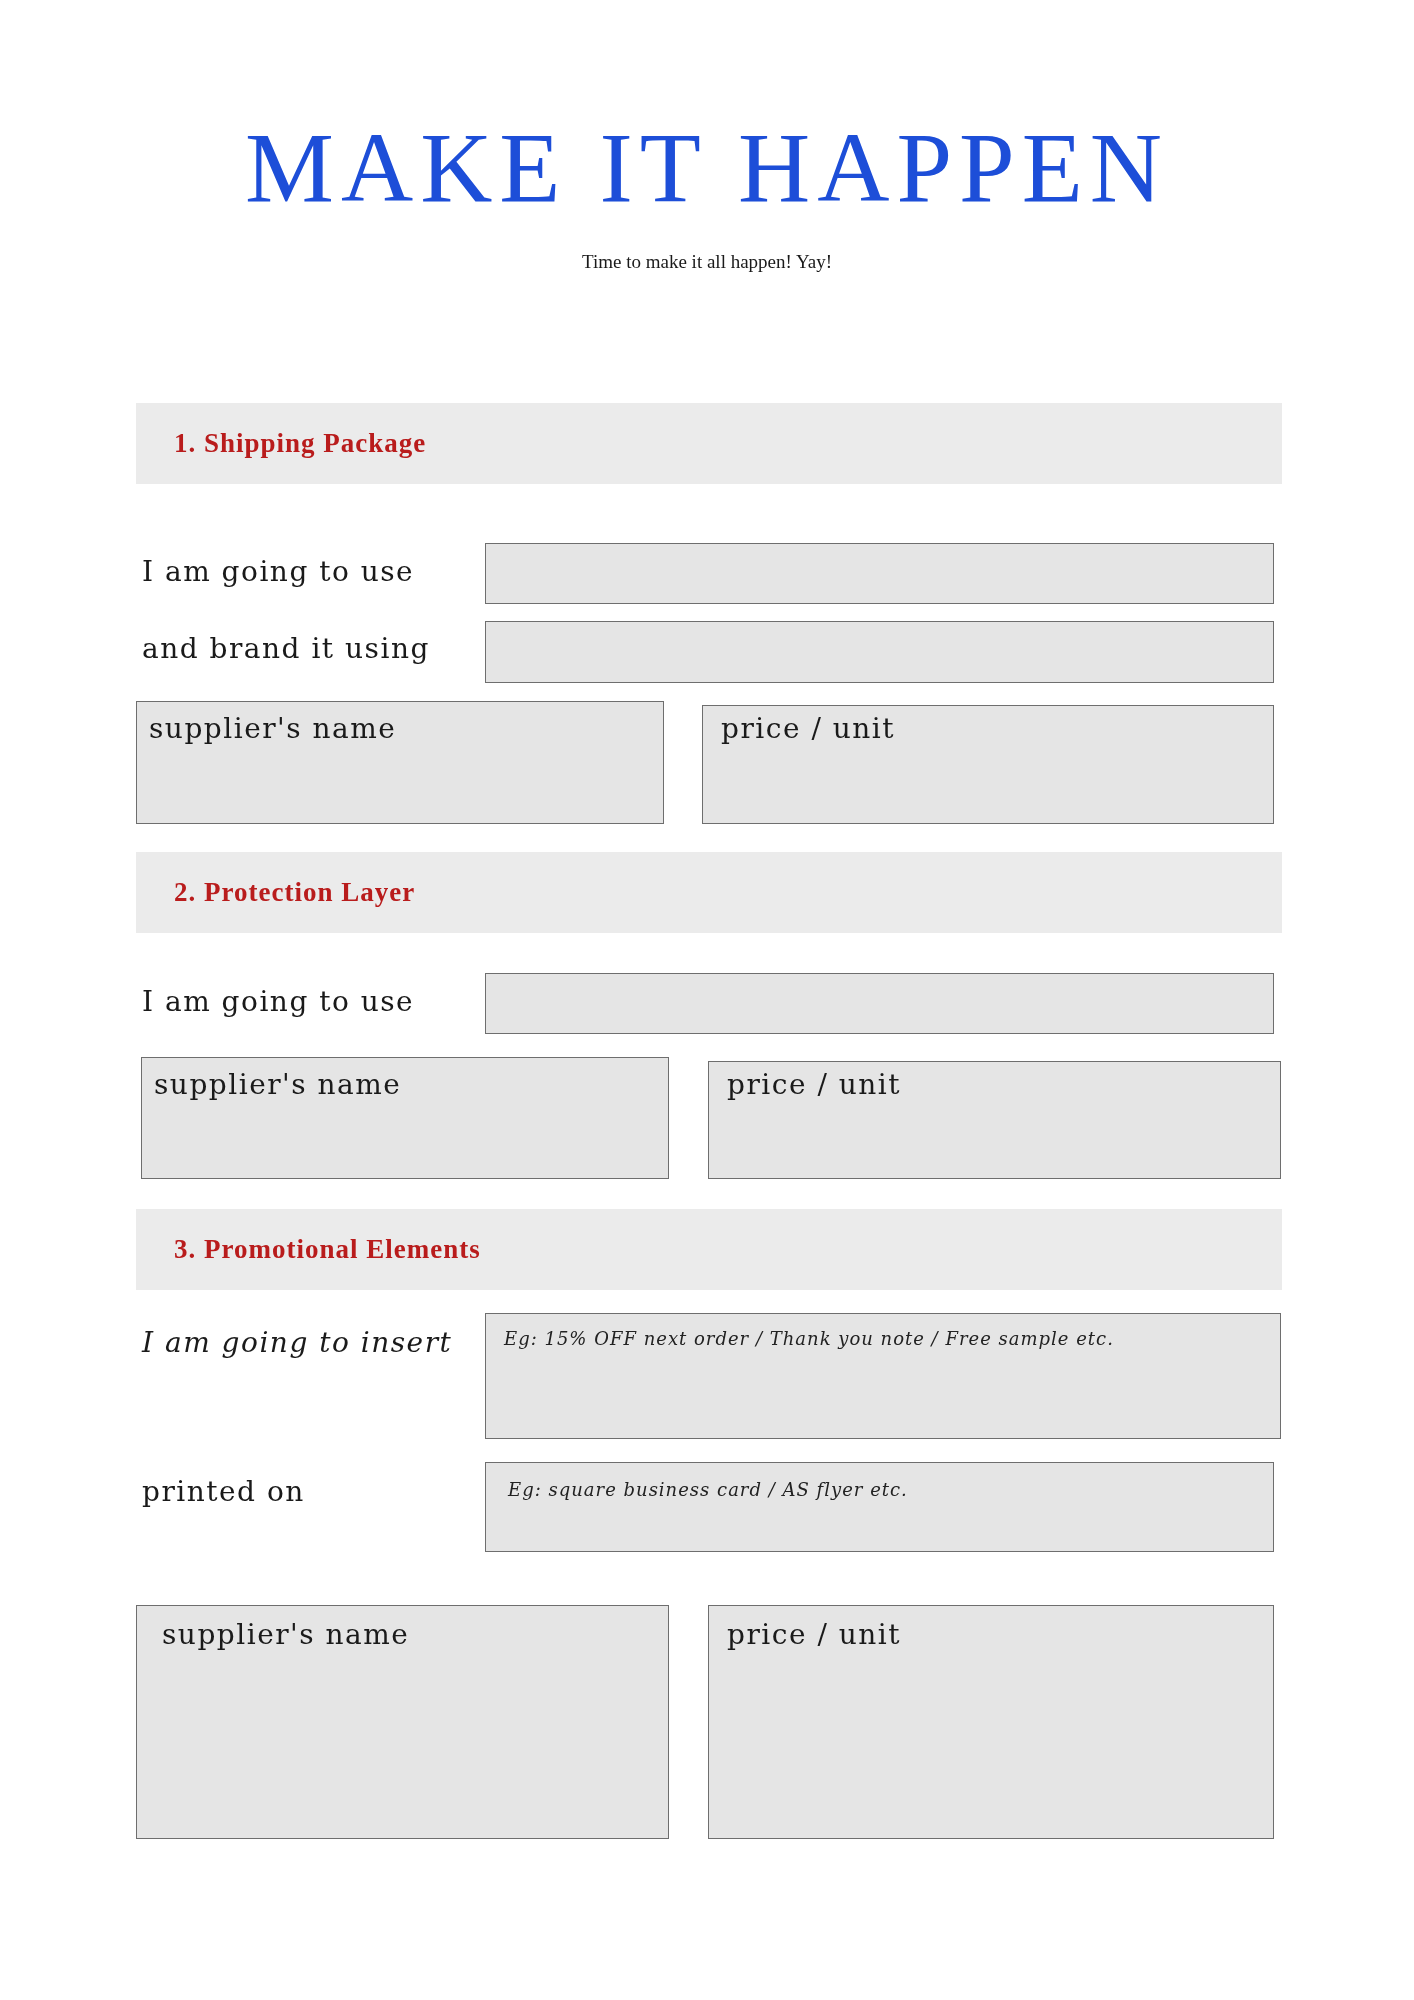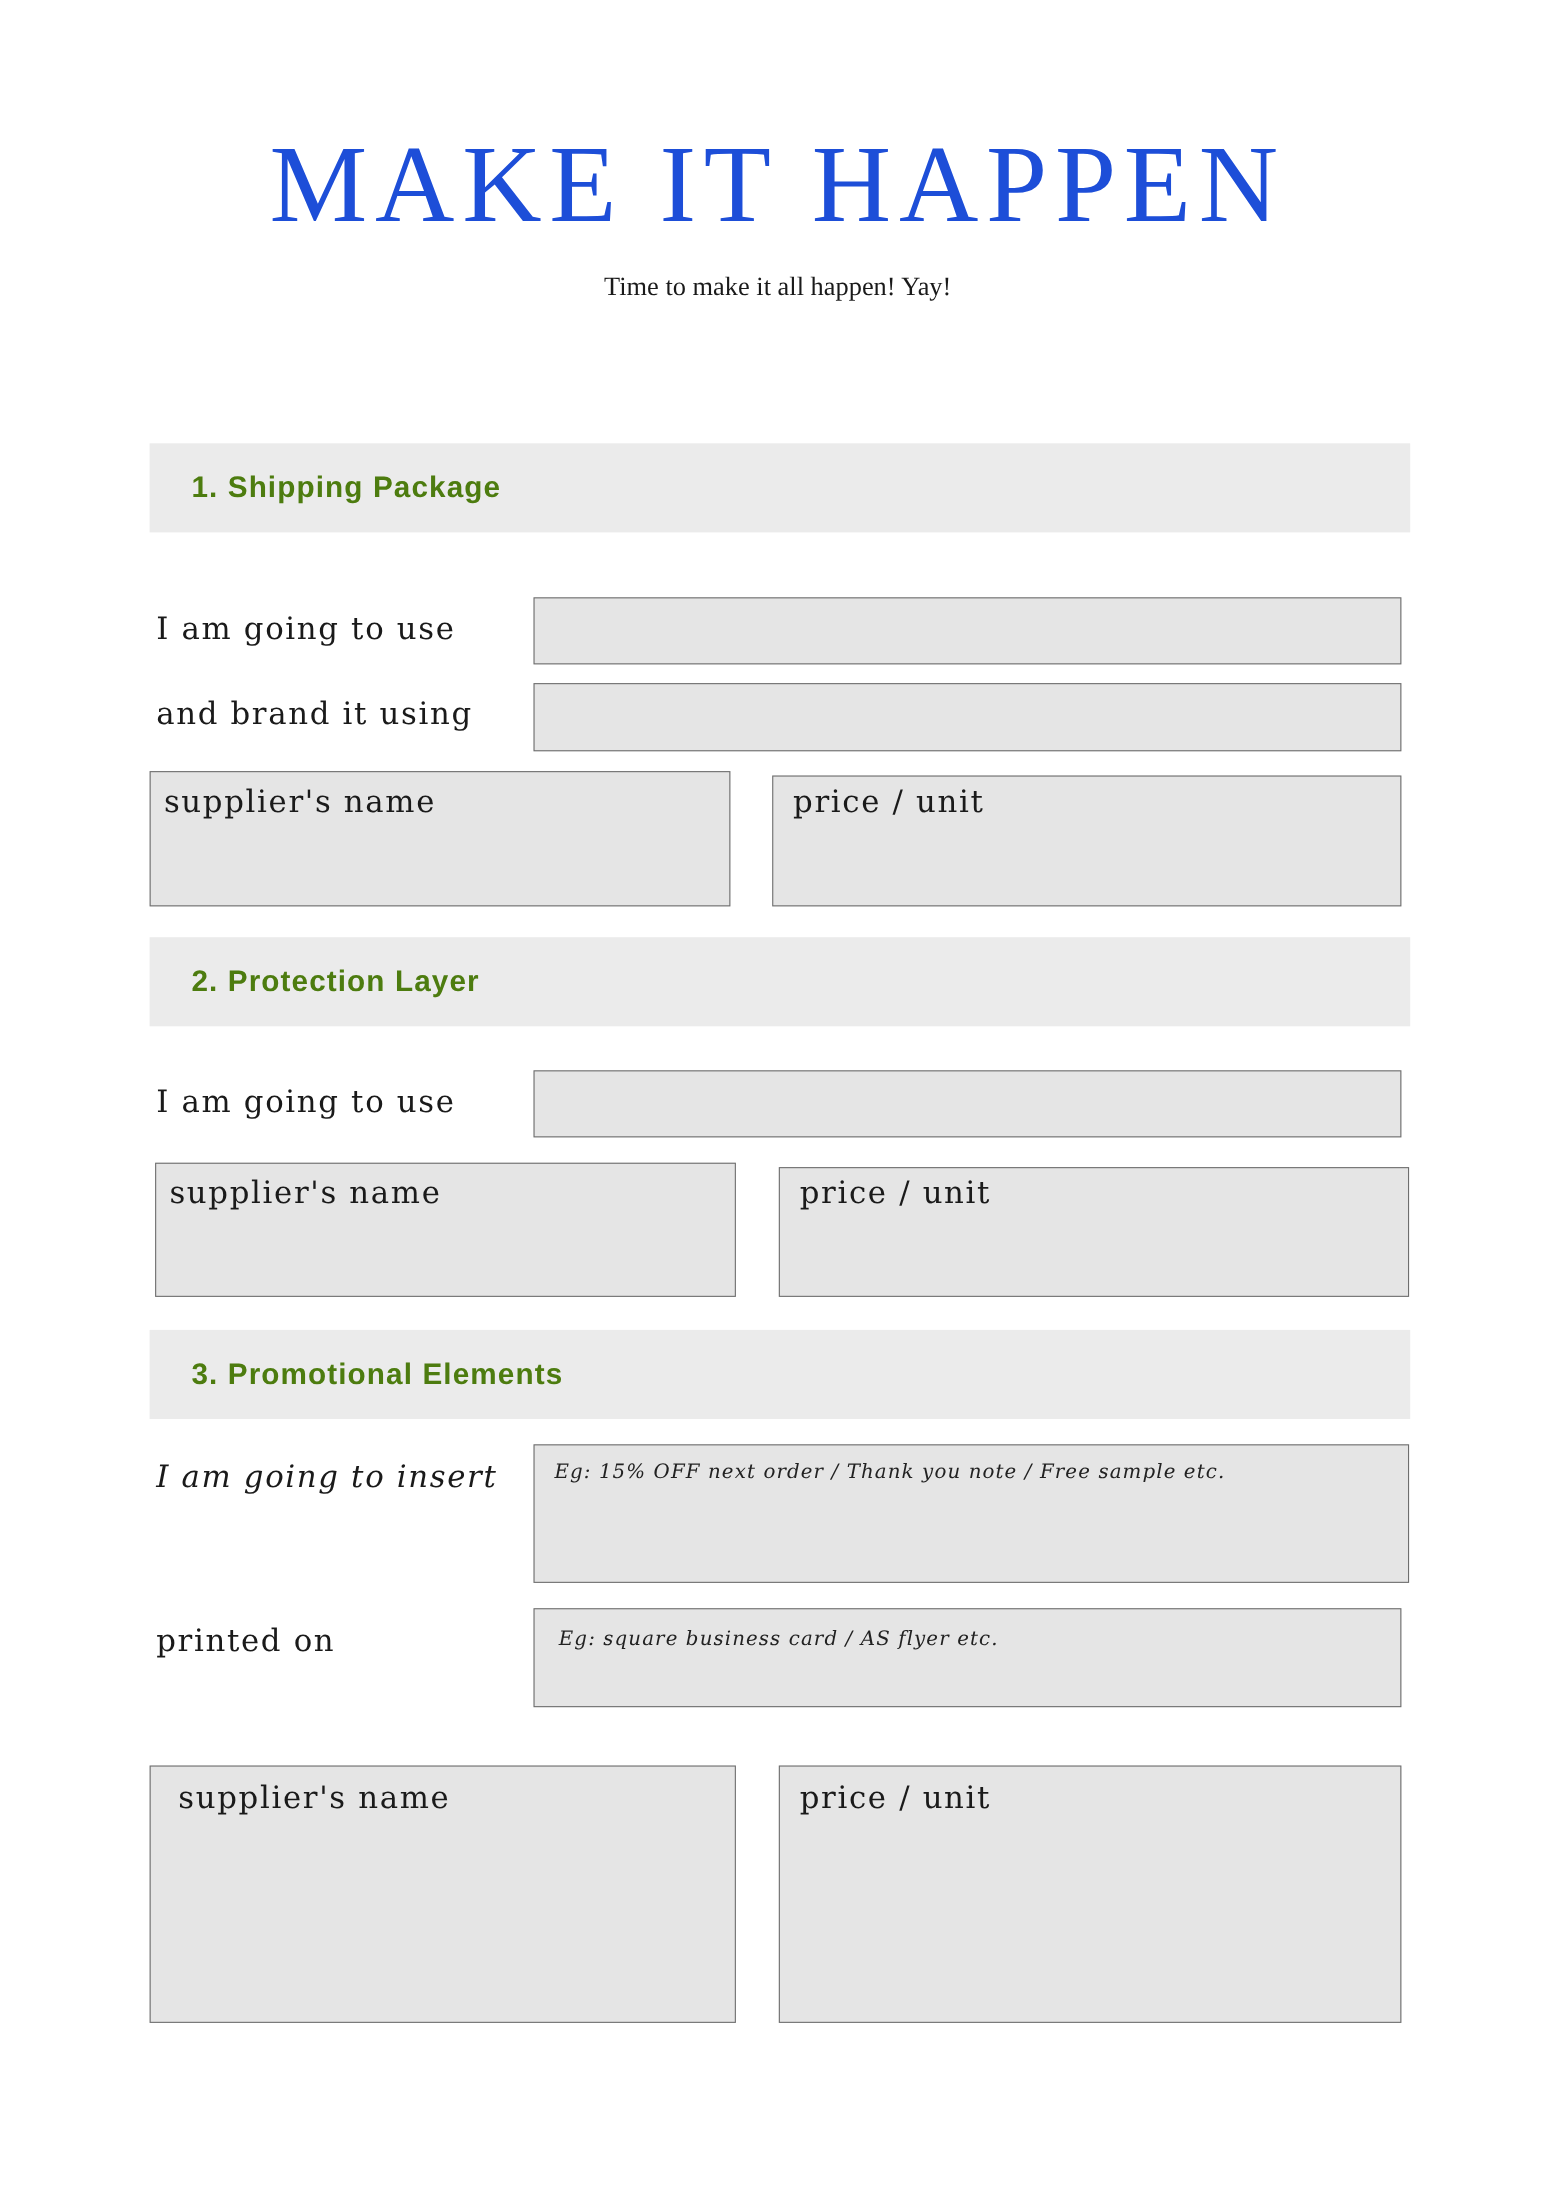--- a/index.html
+++ b/index.html
@@ -4,25 +4,25 @@
 <style>
   html, body { margin:0; padding:0; background:#ffffff; }
   body { width:1414px; height:2000px; position:relative; overflow:hidden;
          font-family:"DejaVu Serif", "Liberation Serif", serif; color:#1a1a1a; }
   .abs { position:absolute; }
   .title { left:0; width:1414px; top:118px; text-align:center;
            font-family:"Liberation Serif", "DejaVu Serif", serif;
            font-size:100px; letter-spacing:7px; line-height:100px; color:#1d4ed8; font-weight:normal; }
   .intro { left:0; width:1414px; top:242px; text-align:center;
            font-family:"Liberation Serif", "DejaVu Serif", serif;
-           font-size:24px; line-height:39px; color:#1a1a1a; }
+           font-size:19px; line-height:39px; color:#1a1a1a; }
   .intro div { white-space:nowrap; }
   .band { left:136px; width:1146px; height:81px; background:#ebebeb; }
   .band span { position:absolute; left:38px; top:0; line-height:81px;
-               font-family:Liberation Sans, sans-serif; font-weight:bold; font-size:27px; letter-spacing:1px; color:#4d7c0f;text-align:right; }
+               font-family:Liberation Serif, serif; font-weight:bold; font-size:27px; letter-spacing:1px; color:#b91c1c;text-align:right; }
   .label { font-family:"DejaVu Serif", serif; font-size:28px; letter-spacing:1.5px; color:#1a1a1a; white-space:nowrap; }
   .field { box-sizing:border-box; border:1.5px solid #6e6e6e; background:#e5e5e5; }
   .box-label { position:absolute; left:12px; top:10px; font-family:"DejaVu Serif", serif;
                font-size:28px; letter-spacing:1.5px; color:#1a1a1a; white-space:nowrap; }
   .hint { position:absolute; left:18px; top:14px; font-family:"DejaVu Serif", serif;
           font-style:italic; font-size:18px; letter-spacing:1px; color:#222; white-space:nowrap; }
 </style>
 </head>
 <body>
 

